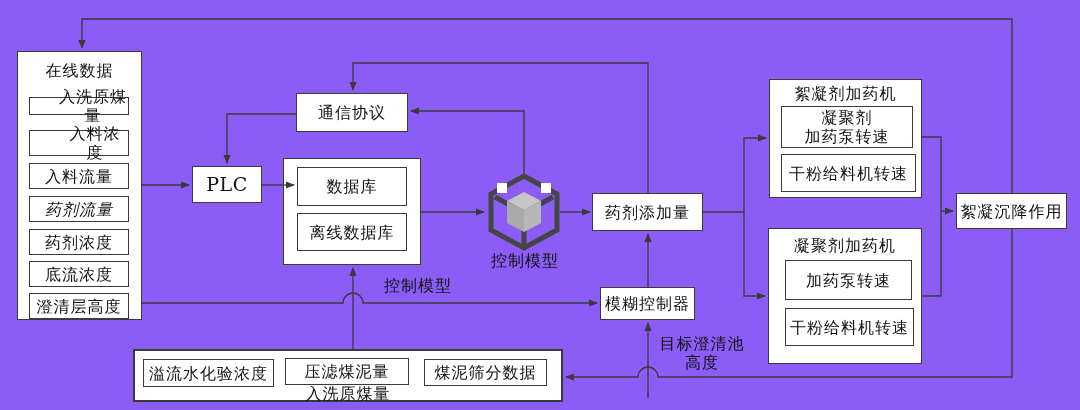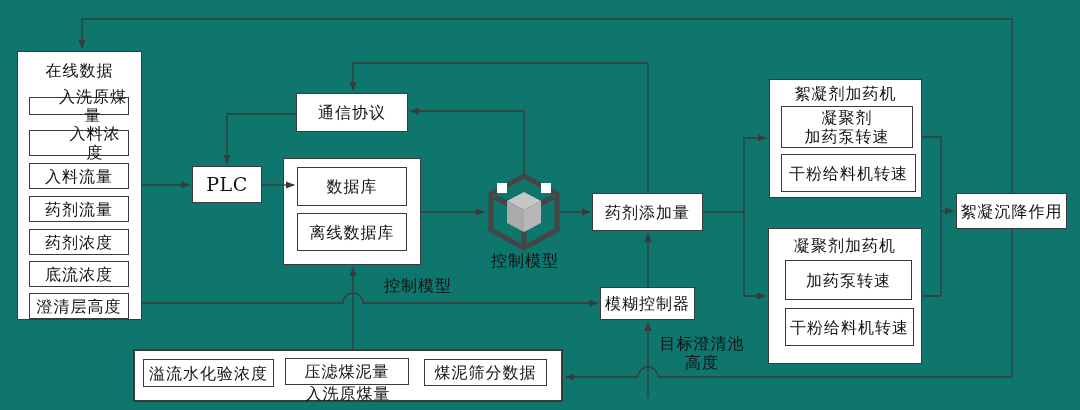--- a/index.html
+++ b/index.html
@@ -1,17 +1,17 @@
 <!DOCTYPE html>
 <html><head>
 <meta charset="utf-8">
 <style>
   html,body{margin:0;padding:0;background:#ffffff;}
   .diagram{
-    position:relative;width:1080px;height:410px;background:#0f766e;overflow:hidden;
+    position:relative;width:1080px;height:410px;background:#8b5cf6;overflow:hidden;
     font-family:"DejaVu Serif","Liberation Serif",serif;color:#111111;
   }
   .box{
     position:absolute;box-sizing:border-box;border:1.4px solid #3a3a3a;background:#ffffff;
     display:flex;align-items:center;justify-content:center;text-align:center;
     font-size:16px;letter-spacing:1px;line-height:19px;white-space:pre-line;
   }
   .groupbox{
     position:absolute;box-sizing:border-box;border:1.4px solid #3a3a3a;background:#ffffff;
   }
@@ -31,21 +31,21 @@
 
 <div class="diagram">
 
   <div class="nodes">
 
     <div class="groupbox" style="left:17px;top:51px;width:125px;height:269px;">
       <div class="grouptitle" style="top:9px;">在线数据</div>
       <div class="box" style="left:11px;top:45px;width:100px;height:18px;padding-left:28px;">入洗原煤量</div>
       <div class="box" style="left:11px;top:78px;width:100px;height:26px;padding-left:32px;">入料浓度</div>
       <div class="box" style="left:11px;top:111px;width:100px;height:26px;">入料流量</div>
-      <div class="box" style="left:11px;top:144px;width:100px;height:26px;">药剂流量</div>
+      <div class="box" style="left:11px;top:144px;width:100px;height:26px;font-style:italic;">药剂流量</div>
       <div class="box" style="left:11px;top:177px;width:100px;height:26px;">药剂浓度</div>
       <div class="box" style="left:11px;top:209px;width:100px;height:26px;">底流浓度</div>
       <div class="box" style="left:11px;top:241px;width:100px;height:26px;">澄清层高度</div>
     </div>
 
     <div class="box plc" style="left:192px;top:166px;width:70px;height:37px;">PLC</div>
 
     <div class="box" style="left:296px;top:93px;width:112px;height:39px;">通信协议</div>
 
     <div class="groupbox" style="left:283px;top:158px;width:138px;height:107px;">

